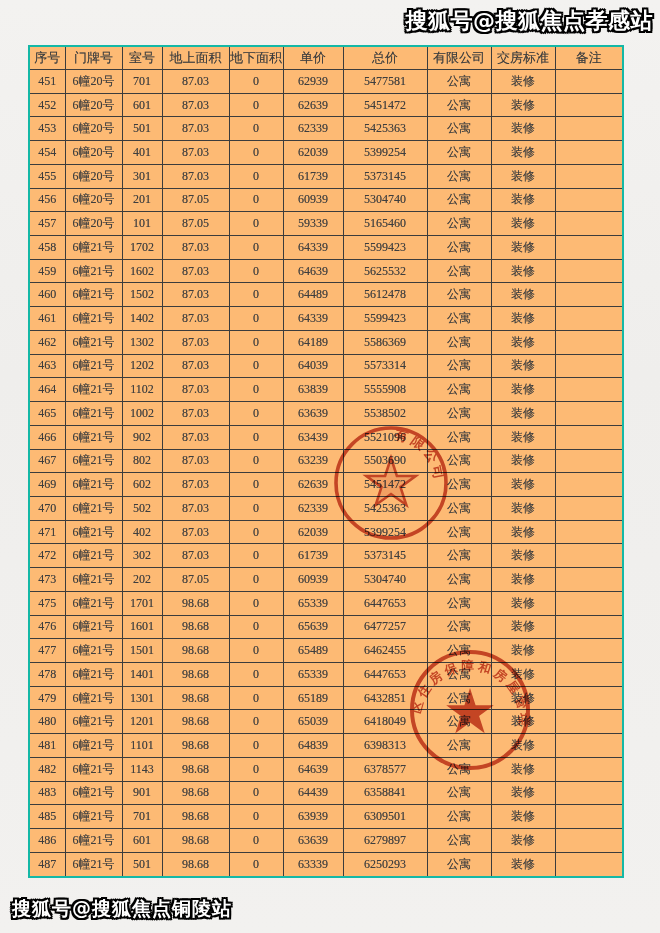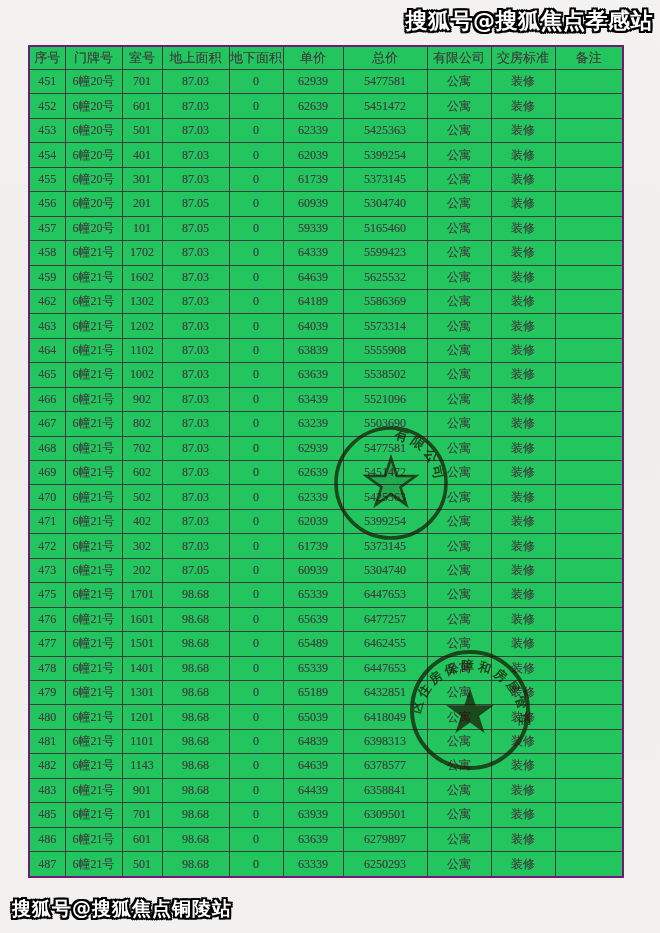--- a/index.html
+++ b/index.html
@@ -11,22 +11,22 @@
   }
   
   body::before{
     content:"";position:absolute;inset:0;pointer-events:none;
     background:linear-gradient(180deg,#f3f2f0 0%,#efeeec 40%,#f2f1ef 100%);
   }
 
   .scan-table{
     position:absolute;left:28px;top:45px;width:594px;height:833px;
     border-collapse:collapse;table-layout:fixed;
-    background:#22c55e;
-    border:2px solid #701a75;
+    background:#fdba74;
+    border:2px solid #14b8a6;
   }
   .scan-table th,.scan-table td{
     border:1px solid #3c3c3c;
     text-align:center;vertical-align:middle;
     color:#3e3e3e;
     padding:0;overflow:hidden;white-space:nowrap;
     text-shadow:0 0 .6px rgba(70,70,70,.55);
   }
   .scan-table th{height:22px;font-size:13px;font-weight:normal;}
   .scan-table td{height:21.3px;font-size:12px;}
@@ -187,20 +187,44 @@
         <td>1602</td>
         <td>87.03</td>
         <td>0</td>
         <td>64639</td>
         <td>5625532</td>
         <td>公寓</td>
         <td>装修</td>
         <td></td>
       </tr>
       <tr>
+        <td>460</td>
+        <td>6幢21号</td>
+        <td>1502</td>
+        <td>87.03</td>
+        <td>0</td>
+        <td>64489</td>
+        <td>5612478</td>
+        <td>公寓</td>
+        <td>装修</td>
+        <td></td>
+      </tr>
+      <tr>
+        <td>461</td>
+        <td>6幢21号</td>
+        <td>1402</td>
+        <td>87.03</td>
+        <td>0</td>
+        <td>64339</td>
+        <td>5599423</td>
+        <td>公寓</td>
+        <td>装修</td>
+        <td></td>
+      </tr>
+      <tr>
         <td>462</td>
         <td>6幢21号</td>
         <td>1302</td>
         <td>87.03</td>
         <td>0</td>
         <td>64189</td>
         <td>5586369</td>
         <td>公寓</td>
         <td>装修</td>
         <td></td>
@@ -254,32 +278,20 @@
         <td></td>
       </tr>
       <tr>
         <td>467</td>
         <td>6幢21号</td>
         <td>802</td>
         <td>87.03</td>
         <td>0</td>
         <td>63239</td>
         <td>5503690</td>
-        <td>公寓</td>
-        <td>装修</td>
-        <td></td>
-      </tr>
-      <tr>
-        <td>468</td>
-        <td>6幢21号</td>
-        <td>702</td>
-        <td>87.03</td>
-        <td>0</td>
-        <td>62939</td>
-        <td>5477581</td>
         <td>公寓</td>
         <td>装修</td>
         <td></td>
       </tr>
       <tr>
         <td>469</td>
         <td>6幢21号</td>
         <td>602</td>
         <td>87.03</td>
         <td>0</td>

